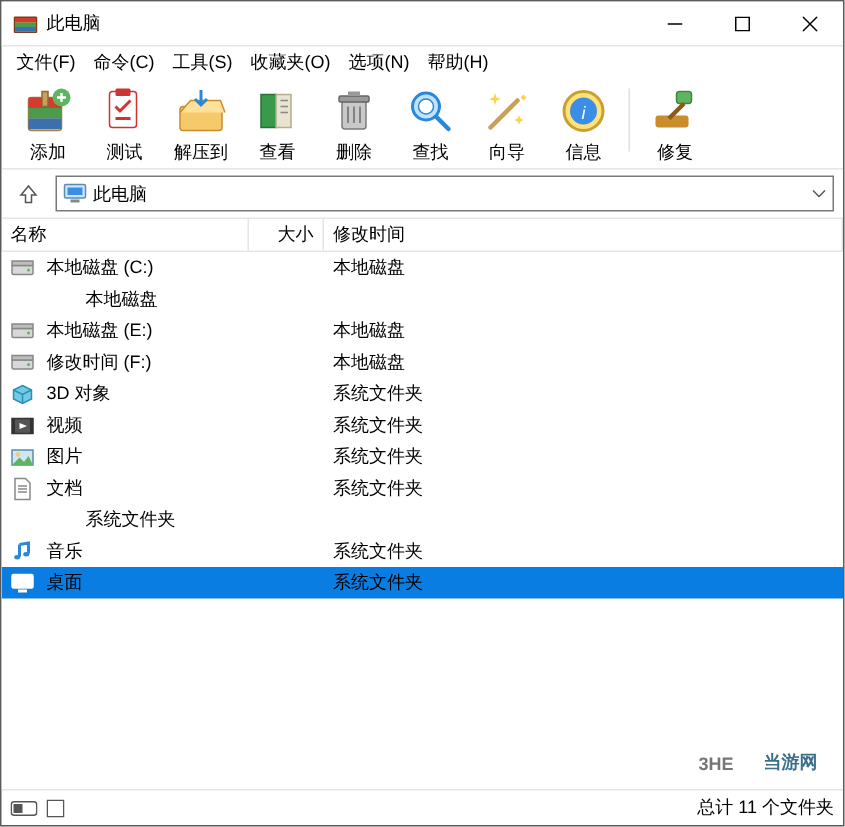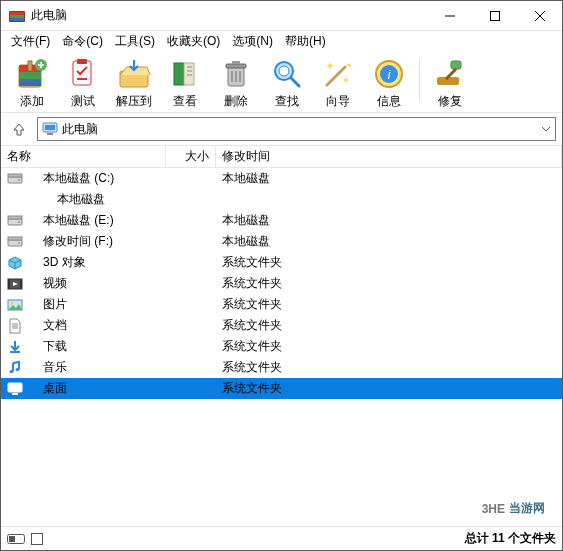--- a/index.html
+++ b/index.html
@@ -35,30 +35,30 @@
   .cols .col { padding: 0 6px; height:100%; display:flex; align-items:center; border-right: 1px solid #e5e5e5; }
   .c-name { width: 165px; }
   .c-size { width: 50px; justify-content:flex-end; }
   .c-type { width: 130px; }
   .c-mtime { flex: 1; }
 
   
   .list { flex: 1; overflow: auto; background:#fff; }
   .row { display: flex; height: 21px; align-items:center; }
   .row.sel { background: #0a7de3; color: #000000; }
-  .cell { padding: 0 6px; display:flex; align-items:center; gap:20px; overflow:hidden; white-space:nowrap; }
+  .cell { padding: 0 6px; display:flex; align-items:center; gap:8px; overflow:hidden; white-space:nowrap; }
   .cell.c-size { justify-content:flex-end; }
   .row .ic { width:16px; height:16px; flex:0 0 16px; display:flex; align-items:center; justify-content:center; }
 
   
-  .status { height: 24px; border-top: 1px solid #e5e5e5; display:flex; align-items:center; padding: 0 6px; gap: 12px; font-weight: bold; }
+  .status { height: 24px; border-top: 1px solid #e5e5e5; display:flex; align-items:center; padding: 0 6px; gap: 12px; }
   .status .left-icons { display:flex; gap:6px; align-items:center; }
   .status .st-text { margin-left: auto; }
 
-  .watermark { position: absolute; right: 18px; bottom: 34px; display:flex; align-items:center; gap:4px; color:#888; font-size:12px; opacity:0.8; pointer-events:none; }
+  .watermark { position: absolute; right: 18px; bottom: 34px; display:flex; align-items:center; gap:20px; color:#888; font-size:12px; opacity:0.8; pointer-events:none; }
   .watermark .ln2 { font-weight: bold; color:#0c4a6e; }
 
   svg { display:block; }
 </style>
 </head>
 <body>
 
 <div class="titlebar">
   <span class="app-icon">
     <svg viewBox="0 0 16 16">
@@ -332,29 +332,20 @@
             <path d="M5 6h6M5 8h6M5 10h6" stroke="#888"></path>
           </svg>
         </span>
         <span>文档</span>
       </div>
       <div class="cell c-size"></div>
       <div class="cell c-type">系统文件夹</div>
       <div class="cell c-mtime"></div>
     </div>
     <div class="row">
-      <div class="cell c-name">
-        <span class="ic">
-          <svg width="16" height="16" viewBox="0 0 16 16">
-            <path d="M8 2 V10 M4 7 L8 11 L12 7" fill="none" stroke="#2b88d8" stroke-width="2"></path>
-            <path d="M3 13 H13" stroke="#2b88d8" stroke-width="2"></path>
-          </svg>
-        </span>
-        <span>下载</span>
-      </div>
       <div class="cell c-size"></div>
       <div class="cell c-type">系统文件夹</div>
       <div class="cell c-mtime"></div>
     </div>
     <div class="row">
       <div class="cell c-name">
         <span class="ic">
           <svg width="16" height="16" viewBox="0 0 16 16">
             <path d="M6 3 V11" stroke="#2b88d8" stroke-width="2"></path>
             <ellipse cx="4.5" cy="11.5" rx="2" ry="1.5" fill="#2b88d8"></ellipse>

